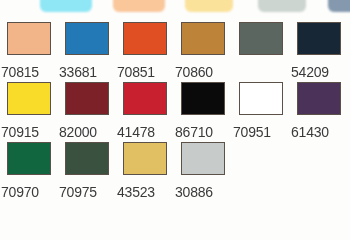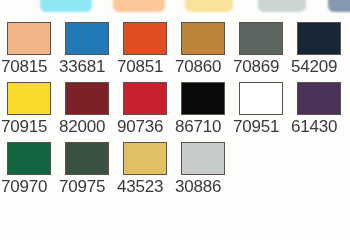--- a/index.html
+++ b/index.html
@@ -51,24 +51,24 @@
     box-sizing: border-box;
     padding-left: 7px;
   }
   .swatch-chip {
     width: 44px;
     height: 33px;
     border: 1px solid #5c5148;
     box-sizing: border-box;
   }
   .swatch-label {
-    font-size: 17px;
+    font-size: 14px;
     line-height: 11.5px;
     color: #3a3a3a;
-    margin-top: 6px;
+    margin-top: 12px;
     margin-left: -6px;
     letter-spacing: -0.2px;
     white-space: nowrap;
   }
 </style>
 </head>
 <body>
 
 <div id="top-chip-strip">
     <div class="top-chip" style="left: 40px; width: 52px; background: rgb(143, 230, 245);"></div>
@@ -91,39 +91,38 @@
       <div class="swatch-cell">
         <div class="swatch-chip" style="background: rgb(224, 78, 36);"></div>
         <div class="swatch-label">70851</div>
       </div>
       <div class="swatch-cell">
         <div class="swatch-chip" style="background: rgb(189, 131, 56);"></div>
         <div class="swatch-label">70860</div>
       </div>
       <div class="swatch-cell">
         <div class="swatch-chip" style="background: rgb(91, 102, 96);"></div>
-        <div class="swatch-label">70869</div>
       </div>
       <div class="swatch-cell">
         <div class="swatch-chip" style="background: rgb(24, 39, 54);"></div>
         <div class="swatch-label">54209</div>
       </div>
     </div>
     <div class="swatch-row">
       <div class="swatch-cell">
         <div class="swatch-chip" style="background: rgb(248, 220, 41);"></div>
         <div class="swatch-label">70915</div>
       </div>
       <div class="swatch-cell">
         <div class="swatch-chip" style="background: rgb(124, 33, 40);"></div>
         <div class="swatch-label">82000</div>
       </div>
       <div class="swatch-cell">
         <div class="swatch-chip" style="background: rgb(201, 32, 47);"></div>
-        <div class="swatch-label">90736</div>
+        <div class="swatch-label">41478</div>
       </div>
       <div class="swatch-cell">
         <div class="swatch-chip" style="background: rgb(10, 10, 10);"></div>
         <div class="swatch-label">86710</div>
       </div>
       <div class="swatch-cell">
         <div class="swatch-chip" style="background: rgb(255, 255, 255);"></div>
         <div class="swatch-label">70951</div>
       </div>
       <div class="swatch-cell">

